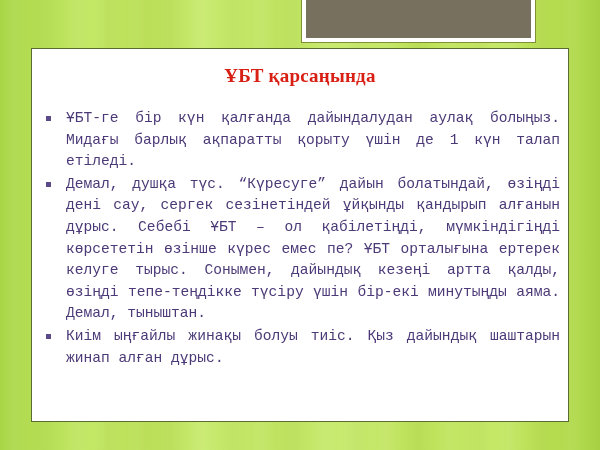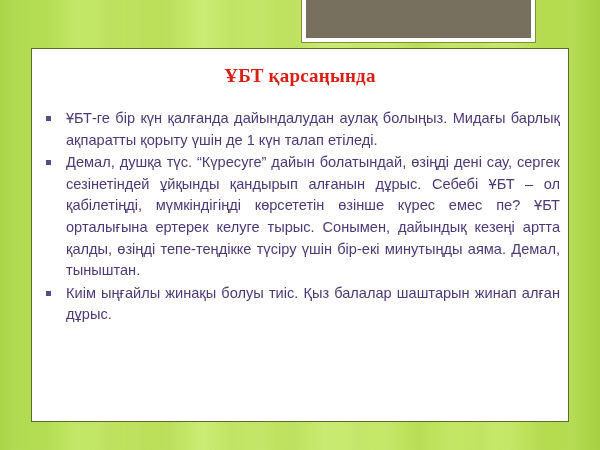--- a/index.html
+++ b/index.html
@@ -105,21 +105,21 @@
     padding: 0;
     list-style: none;
     z-index: 4;
   }
 
   .bullet-item {
     position: relative;
     padding-left: 24px;
     margin-bottom: 1px;
     color: #4c3a78;
-    font-family: Liberation Sans, sans-serif;
+    font-family: Liberation Mono, monospace;
     font-size: 14.6px;
     line-height: 21.6px;
     text-align: justify;
     text-justify: inter-word;
     -webkit-hyphens: none;
     hyphens: none;
   }
 
   .bullet-marker {
     position: absolute;
@@ -151,17 +151,17 @@
     <li class="bullet-item">
       <span class="bullet-marker"></span>
       <span class="bullet-text">ҰБТ-ге бір күн қалғанда дайындалудан аулақ болыңыз. Мидағы барлық ақпаратты қорыту үшін де 1 күн талап етіледі.</span>
     </li>
     <li class="bullet-item">
       <span class="bullet-marker"></span>
       <span class="bullet-text">Демал, душқа түс. “Күресуге” дайын болатындай, өзіңді дені сау, сергек сезінетіндей ұйқынды қандырып алғанын дұрыс. Себебі ҰБТ – ол қабілетіңді, мүмкіндігіңді көрсететін өзінше күрес емес пе? ҰБТ орталығына ертерек келуге тырыс. Сонымен, дайындық кезеңі артта қалды, өзіңді тепе-теңдікке түсіру үшін бір-екі минутыңды аяма. Демал, тыныштан.</span>
     </li>
     <li class="bullet-item">
       <span class="bullet-marker"></span>
-      <span class="bullet-text">Киім ыңғайлы жинақы болуы тиіс. Қыз балалар шаштарын жинап алған дұрыс.</span>
+      <span class="bullet-text">Киім ыңғайлы жинақы болуы тиіс. Қыз дайындық шаштарын жинап алған дұрыс.</span>
     </li>
   </ul>
 
 </div>
 
 </body></html>

